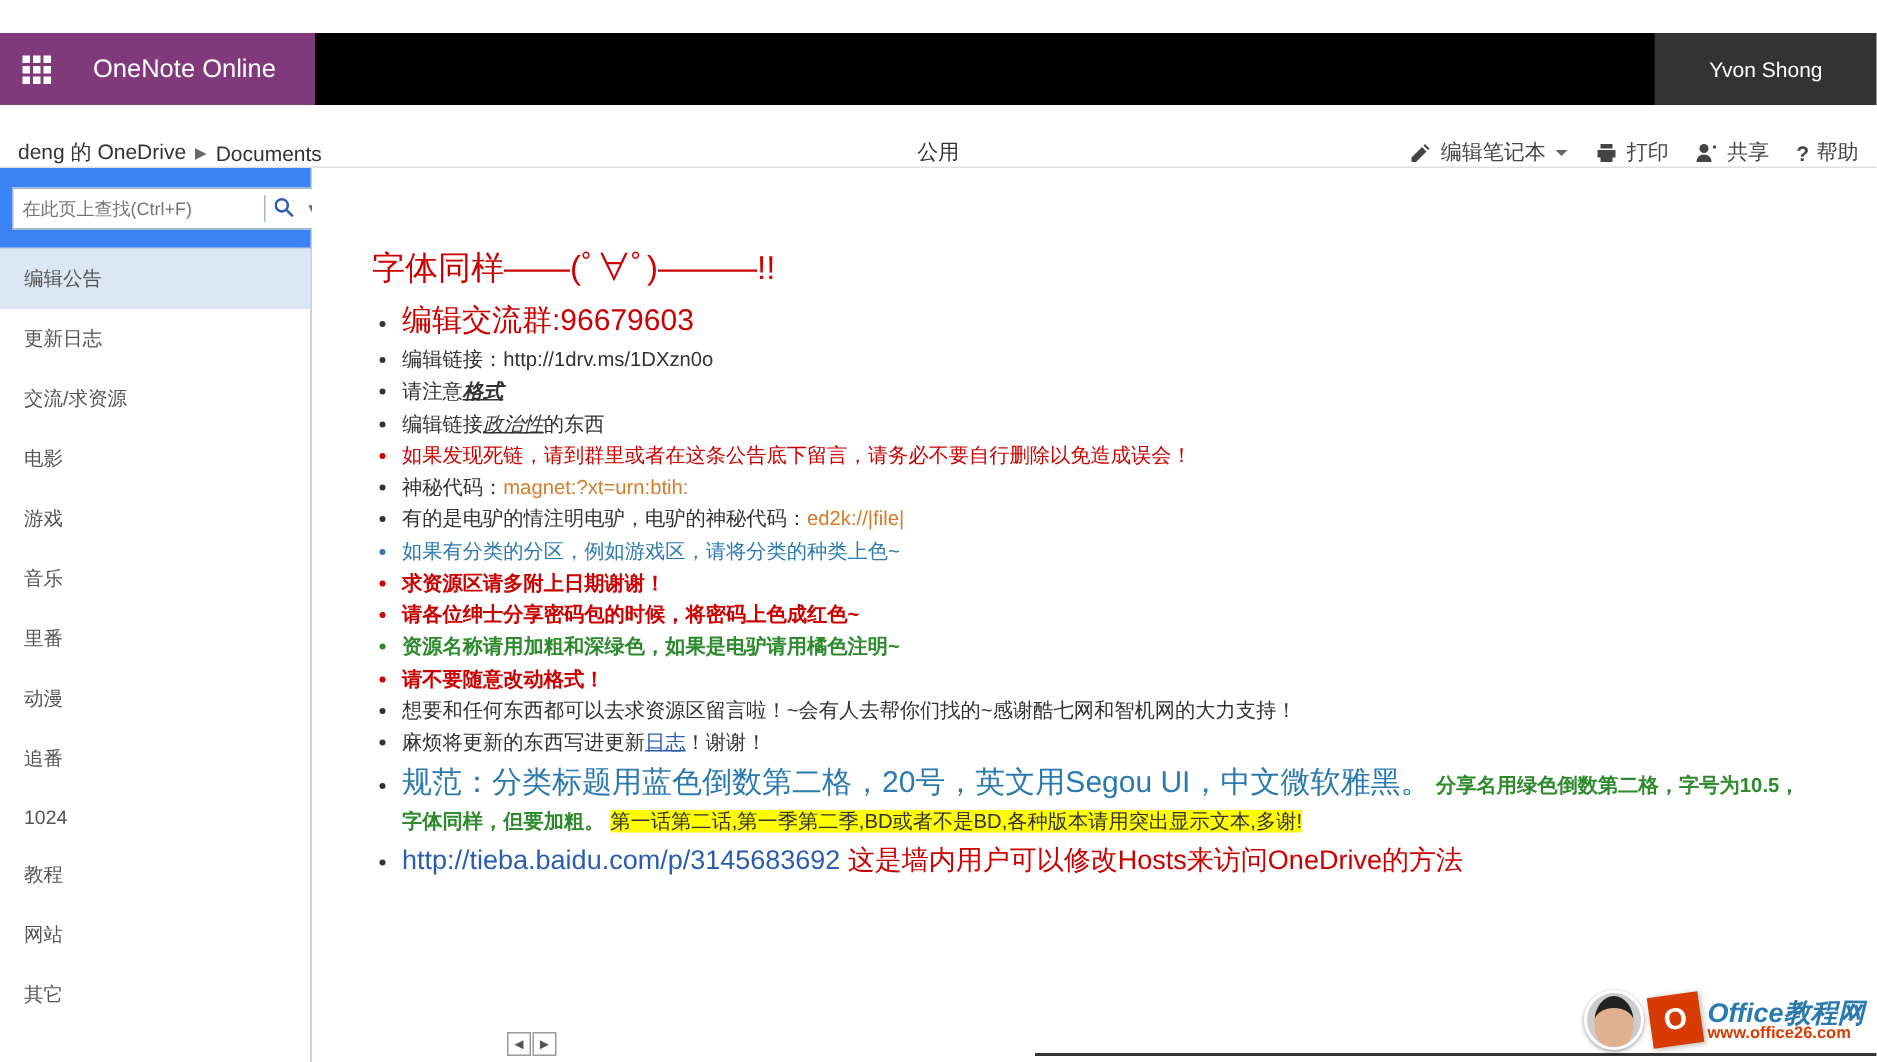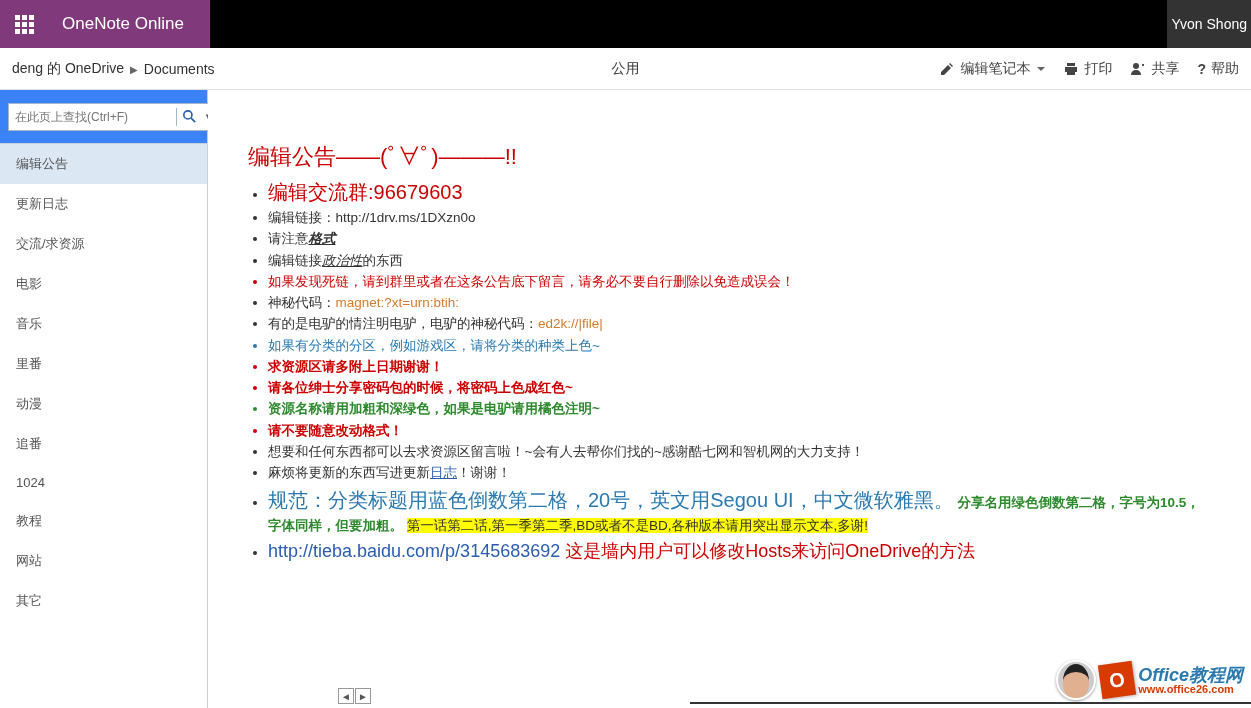--- a/index.html
+++ b/index.html
@@ -1,26 +1,26 @@
 <!DOCTYPE html>
 <html><head>
   <meta charset="utf-8">
   <style>
     * { box-sizing: border-box; margin: 0; padding: 0; }
     body { font-family: "Segoe UI", "Microsoft YaHei", sans-serif; font-size: 14px; color: #333; overflow: hidden; width: 1251px; height: 708px; }
     
-    .titlebar { display: flex; background: #000; height: 48px; color: #fff; align-items: stretch; }
+    .titlebar { display: flex; background: #000; height: 48px; color: #fff; align-items: stretch; margin-top: 22px; }
     .waffle { width: 48px; background: #80397b; display: flex; align-items: center; justify-content: center; cursor: pointer; }
     .waffle-grid { display: grid; grid-template-columns: repeat(3,5px); grid-template-rows: repeat(3,5px); gap: 2px; }
     .waffle-dot { width: 5px; height: 5px; background: #fff; }
     .app-name { background: #80397b; padding: 0 26px 0 14px; display: flex; align-items: center; font-size: 17px; font-weight: 300; }
     .titlebar-spacer { flex: 1; }
-    .user-name { padding: 0 4px; display: flex; align-items: center; font-size: 14px; background: #333; }
-    
-    .cmdbar { height: 30px; display: flex; align-items: flex-start; padding: 0 12px; border-bottom: 1px solid #e0e0e0; margin-top: 12px; }
+    .user-name { padding: 0 36px; display: flex; align-items: center; font-size: 14px; background: #333; }
+    
+    .cmdbar { height: 42px; display: flex; align-items: flex-end; padding: 0 12px; border-bottom: 1px solid #e0e0e0; }
     .breadcrumb { display: flex; align-items: center; gap: 6px; font-size: 14px; color: #333; }
     .breadcrumb .sep { color: #666; font-size: 10px; }
     .breadcrumb .bc-link { color: #333; cursor: pointer; }
     .cmd-center { position: absolute; left: 50%; transform: translateX(-50%); font-size: 14px; color: #333; }
     .cmdbar-spacer { flex: 1; }
     .cmd-actions { display: flex; gap: 18px; align-items: center; }
     .cmd-item { display: flex; align-items: center; gap: 5px; cursor: pointer; font-size: 14px; color: #444; }
     .cmd-item svg { width: 16px; height: 16px; }
     .cmd-dd::after { content: ""; display: inline-block; border: 4px solid transparent; border-top-color: #666; margin-left: 2px; margin-top: 4px; }
     
@@ -157,34 +157,35 @@
         <svg width="14" height="14" viewBox="0 0 16 16" fill="#666">
             <path d="M8 1l3 3-1 3 3 3-2 2-3-3-3 1-3-3 3-3 1-3z M6 10l-5 5" stroke="#666" stroke-width="1"></path>
           </svg>
       </div>
     </div>
     <div class="section-list" id="section-list">
         <div class="section-item active">编辑公告</div>
         <div class="section-item">更新日志</div>
         <div class="section-item">交流/求资源</div>
         <div class="section-item">电影</div>
+        <div class="section-item">游戏</div>
         <div class="section-item">音乐</div>
         <div class="section-item">里番</div>
         <div class="section-item">动漫</div>
         <div class="section-item">追番</div>
         <div class="section-item">1024</div>
         <div class="section-item">教程</div>
         <div class="section-item">网站</div>
         <div class="section-item">其它</div>
       </div>
   </div>
 
   <div class="content">
     <div class="note-body">
-      <div class="note-title-red">编辑公告——(ﾟ∀ﾟ)———!!</div>
+      <div class="note-title-red">字体同样——(ﾟ∀ﾟ)———!!</div>
       <ul class="bullets">
         <li><span class="note-sub-red"><span>编辑交流群:</span><span>96679603</span></span></li>
         <li><span>编辑链接：</span><span>http://1drv.ms/1DXzn0o</span></li>
         <li><span>请注意</span><span class="underline bold">格式</span></li>
         <li><span>编辑链接</span><span class="underline">政治性</span><span>的东西</span></li>
         <li class="red">如果发现死链，请到群里或者在这条公告底下留言，请务必不要自行删除以免造成误会！</li>
         <li><span>神秘代码：</span><span class="orange">magnet:?xt=urn:btih:</span></li>
         <li><span>有的是电驴的情注明电驴，电驴的神秘代码：</span><span class="orange">ed2k://|file|</span></li>
         <li class="blue">如果有分类的分区，例如游戏区，请将分类的种类上色~</li>
         <li class="red bold">求资源区请多附上日期谢谢！</li>

